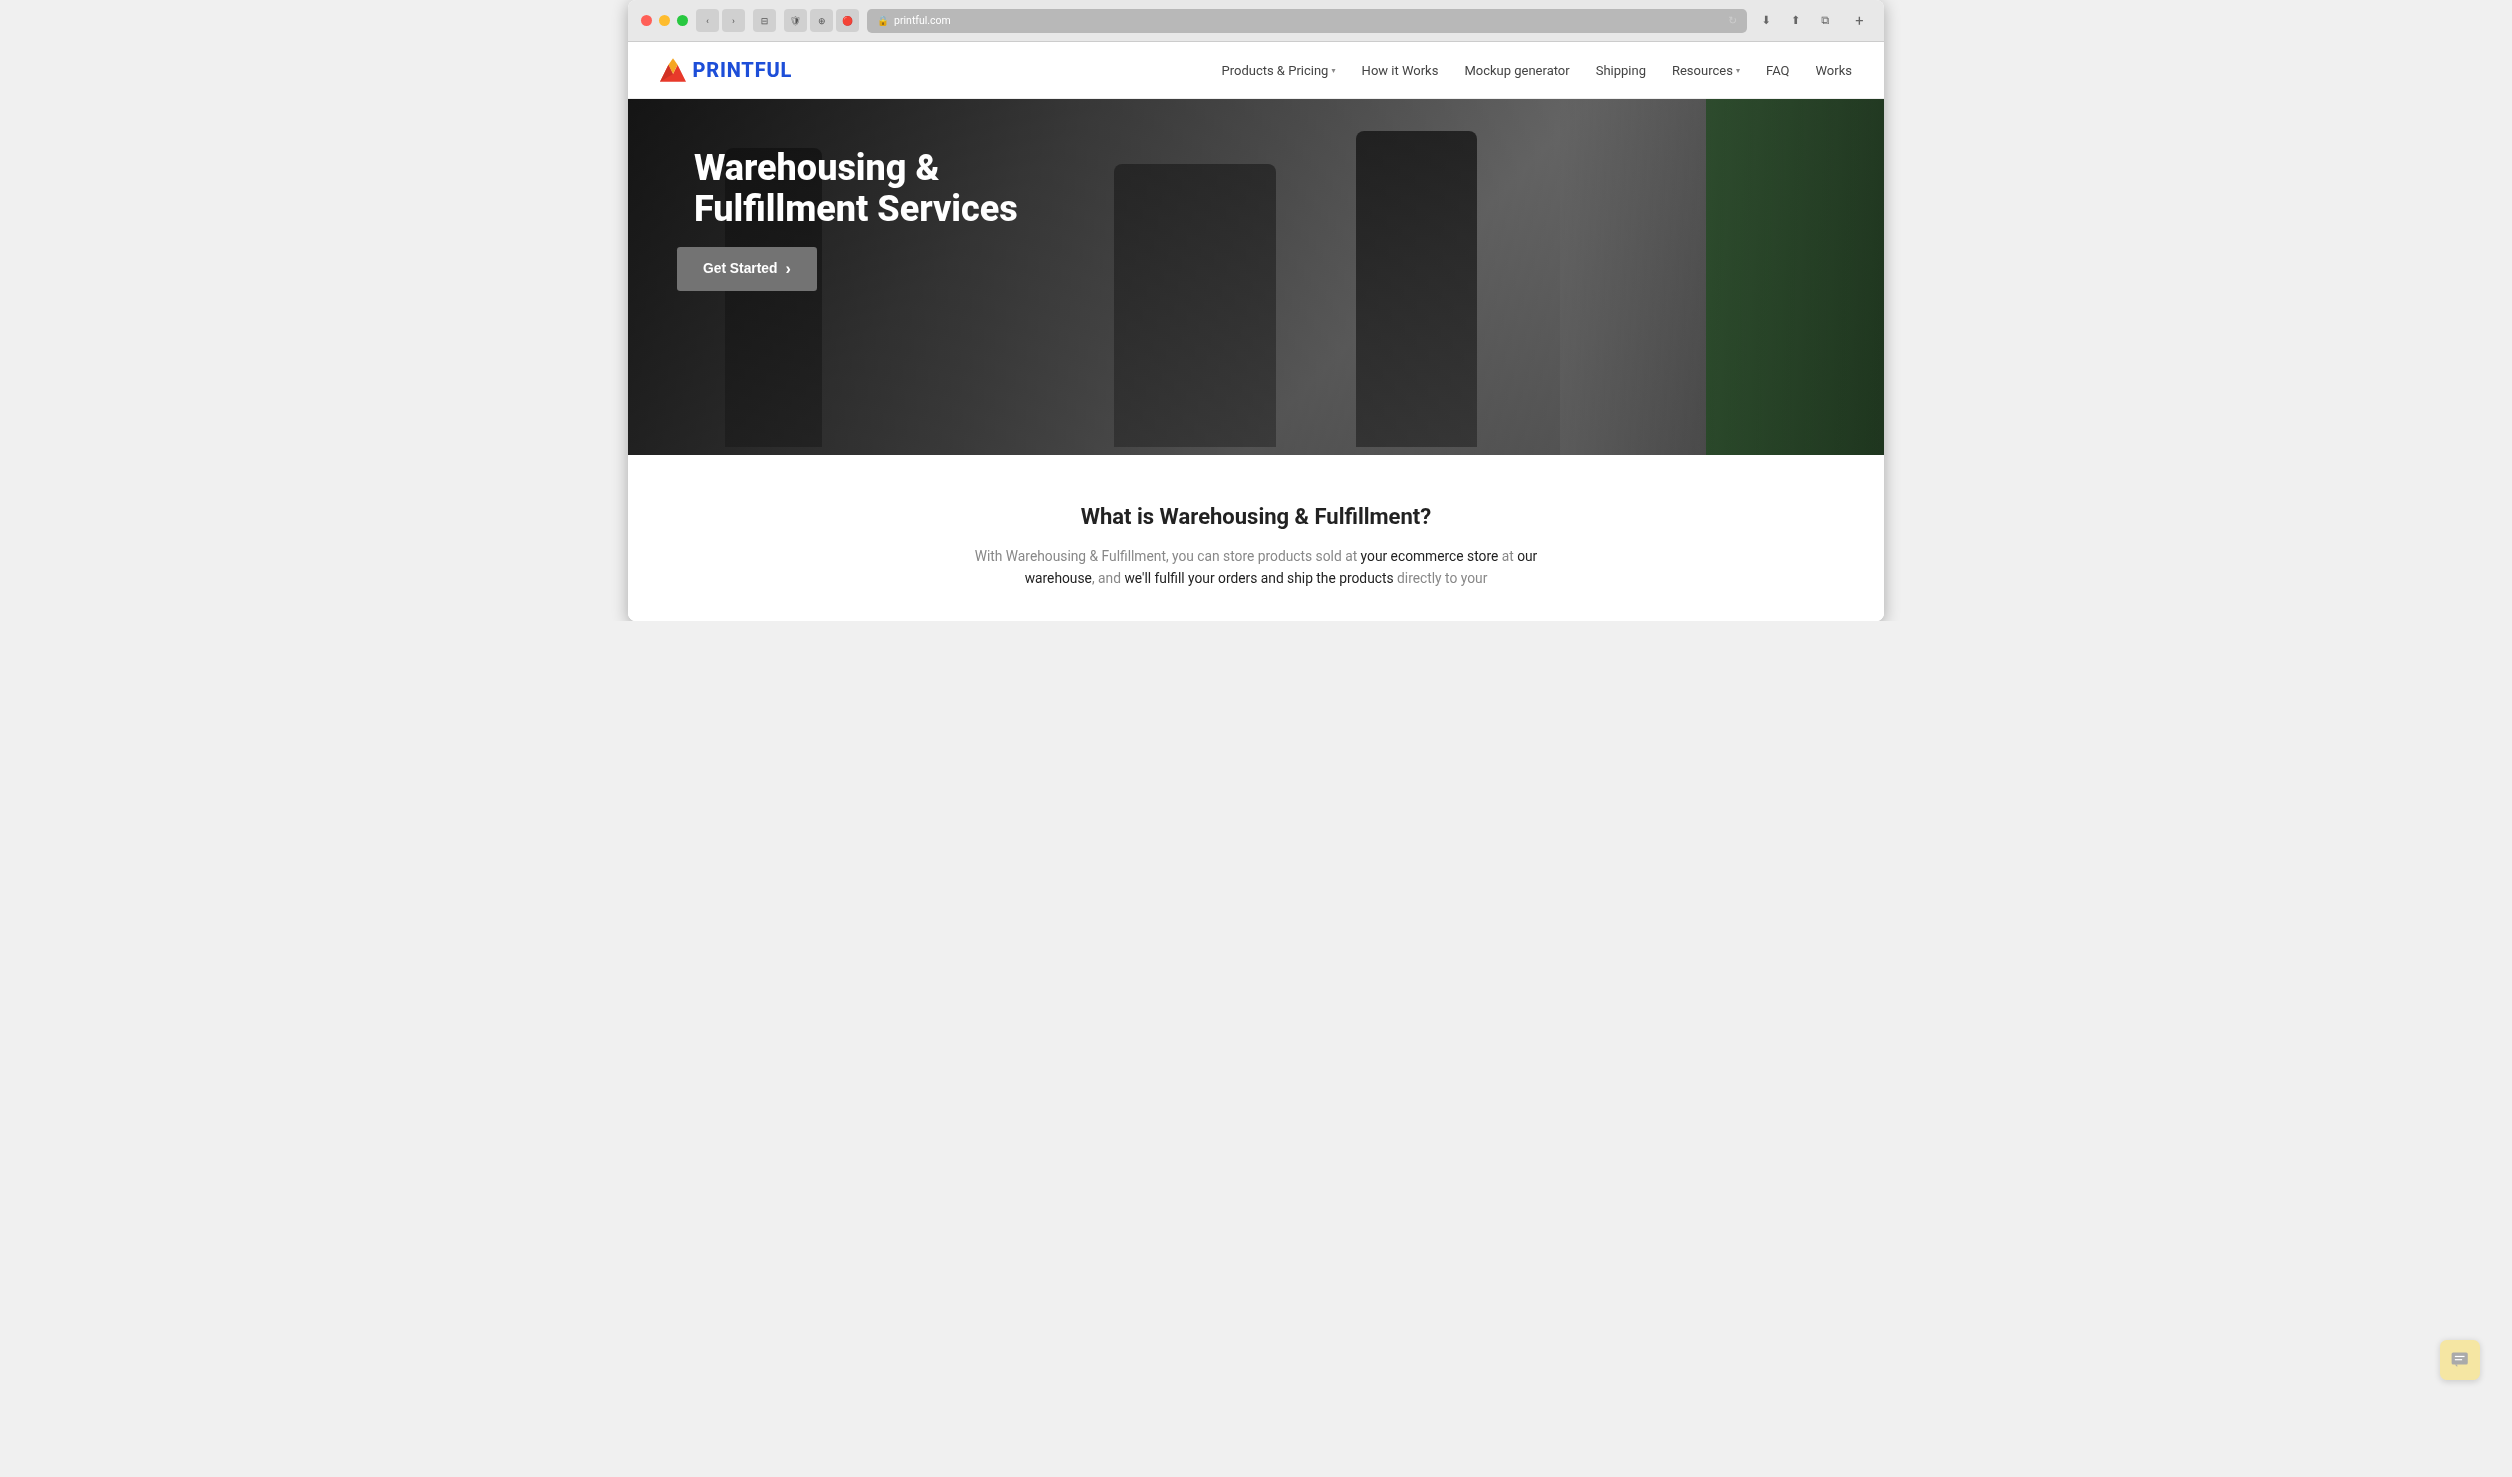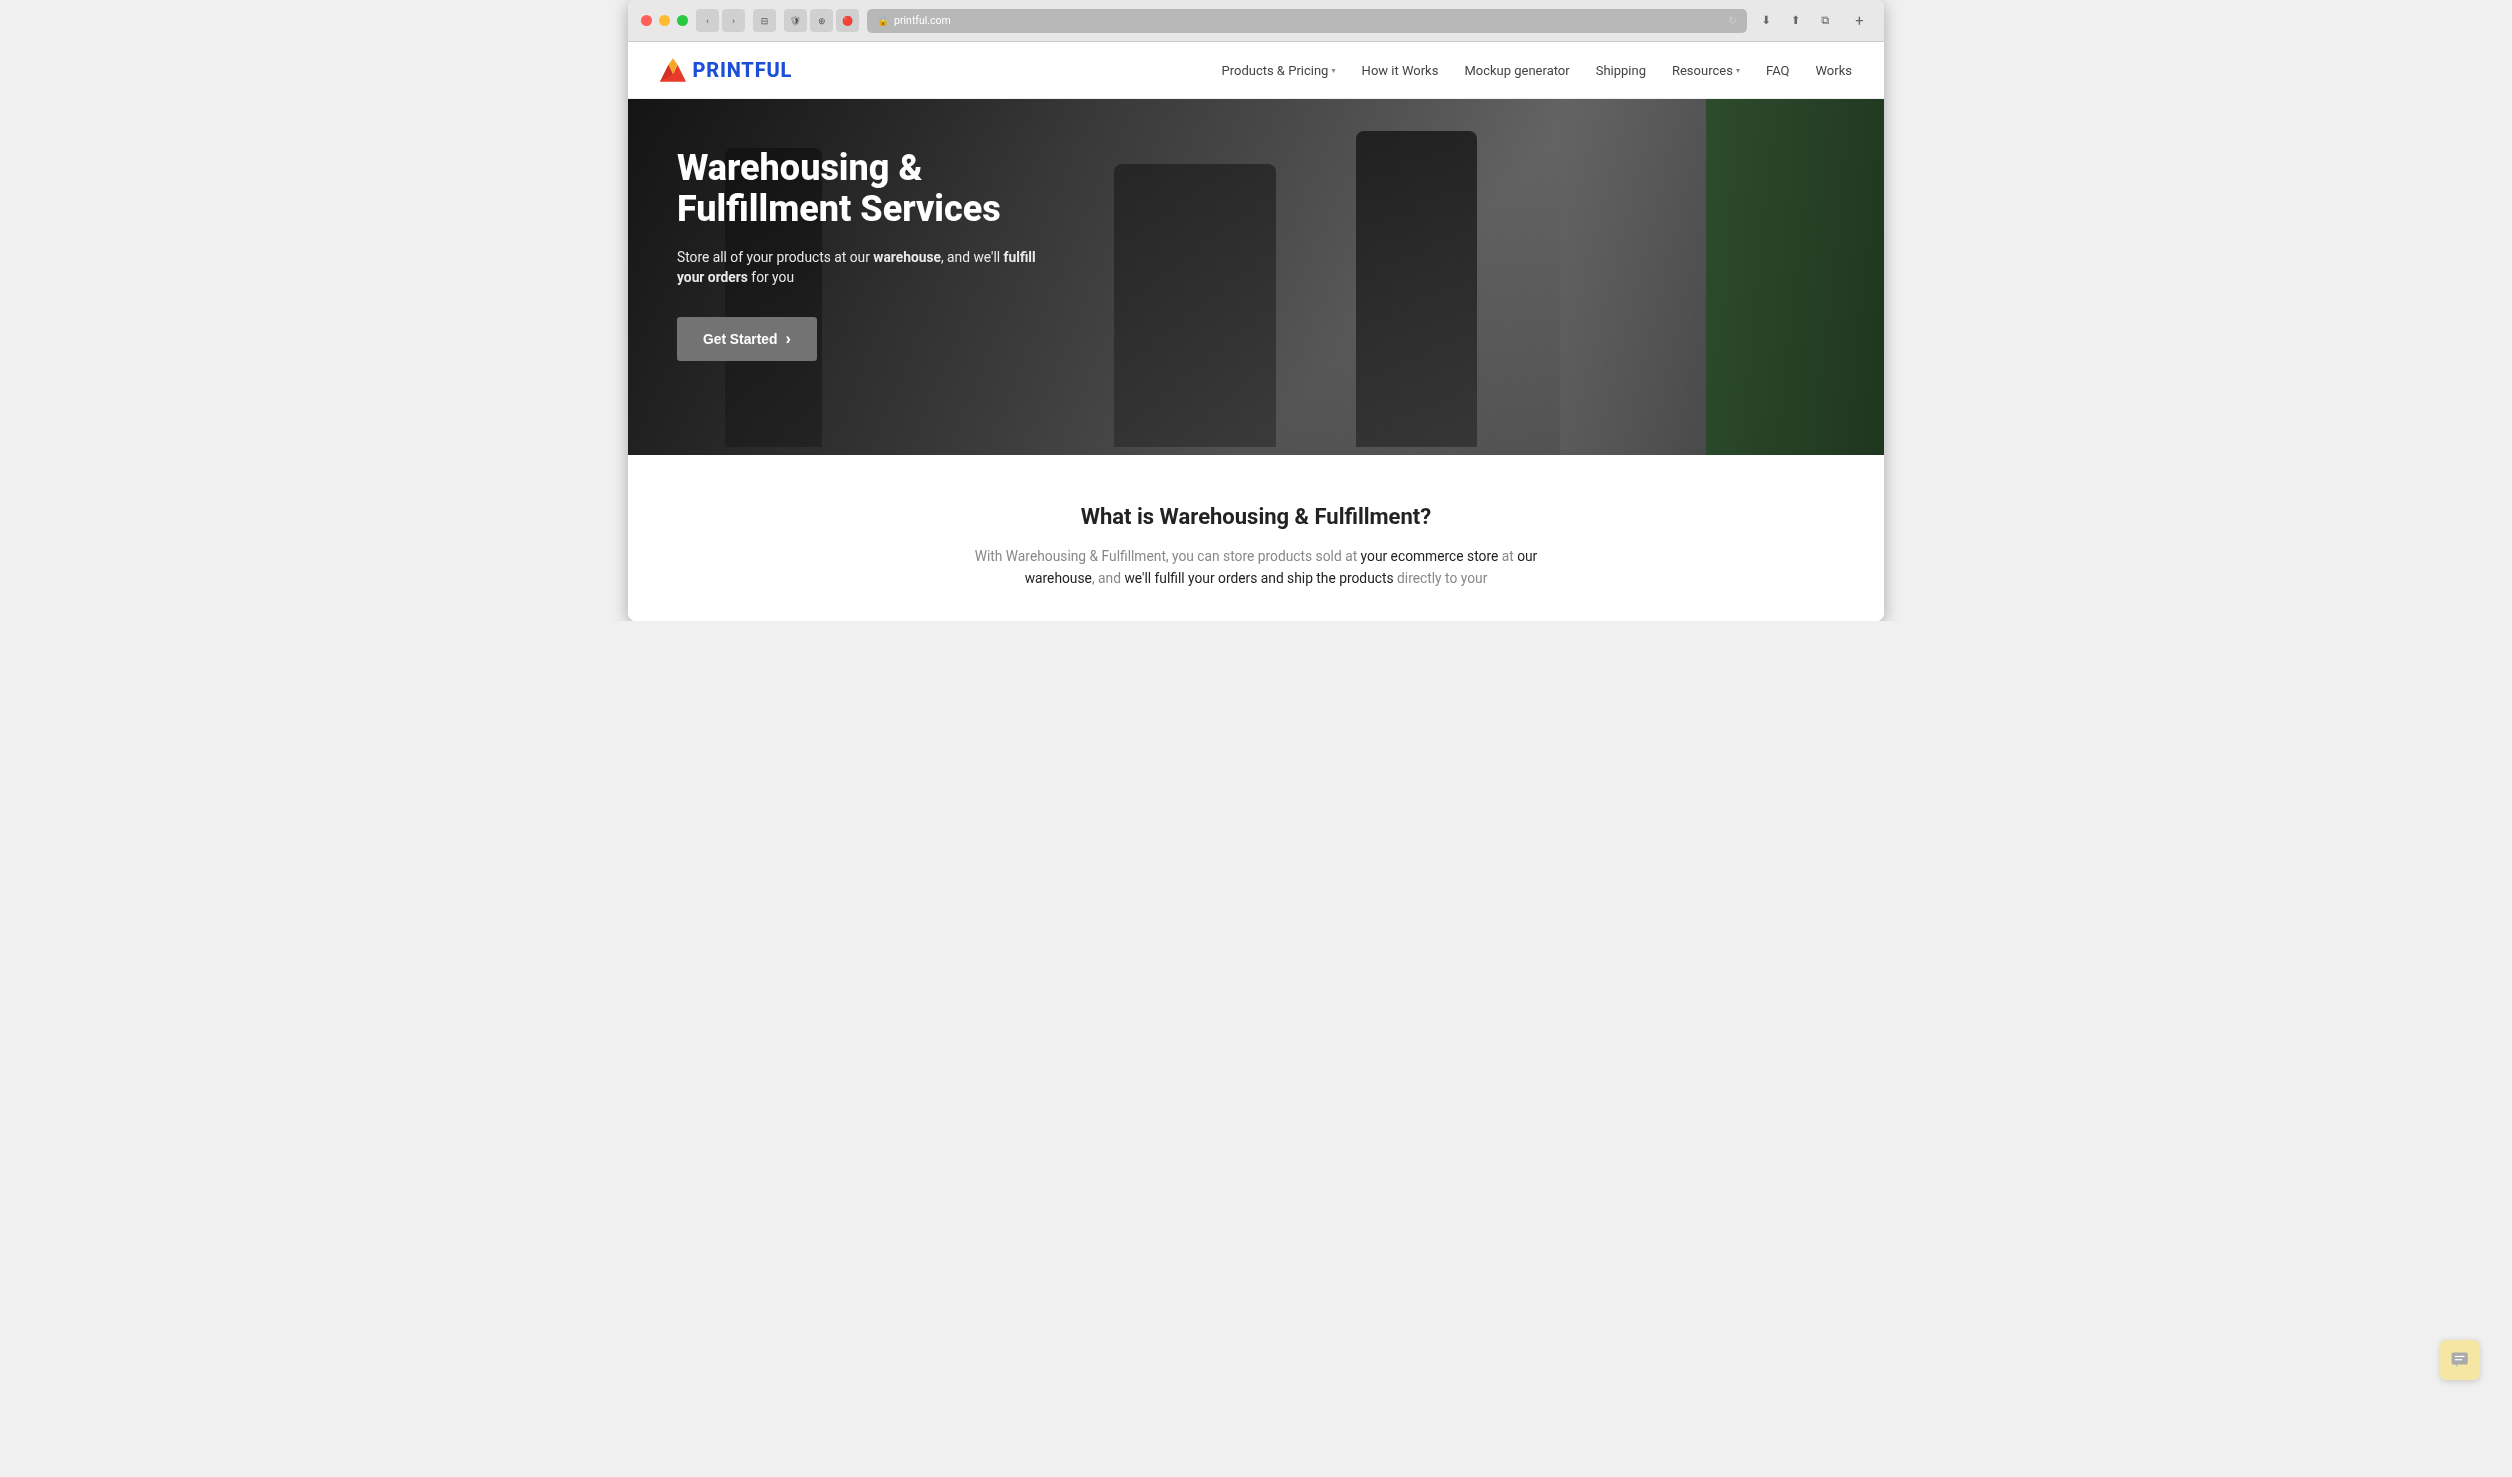--- a/index.html
+++ b/index.html
@@ -213,20 +213,21 @@
       padding: 49px 49px;
       max-width: 486px;
     }
 
     .hero-title {
       font-size: 36px;
       font-weight: 800;
       color: #fff;
       line-height: 1.15;
       margin-bottom: 16px;
+      margin-left: 17px;
     }
 
     .hero-subtitle {
       font-size: 13.8px;
       color: rgba(255,255,255,0.9);
       line-height: 1.5;
       margin-bottom: 29px;
     }
 
     .hero-subtitle strong {
@@ -371,23 +372,20 @@
 
         <div style="position:absolute; left:97px; top:49px; width:97px; height:299px; background: linear-gradient(180deg, #2a2a2a, #4a4a4a); border-radius: 8px 8px 0 0; opacity:0.8;"></div>
         <div style="position:absolute; left:486px; top:65px; width:162px; height:283px; background: linear-gradient(180deg, #3a3a3a, #555); border-radius: 8px 8px 0 0; opacity:0.8;"></div>
         <div style="position:absolute; left:728px; top:32px; width:121px; height:316px; background: linear-gradient(180deg, #2a2a2a, #4a4a4a); border-radius: 8px 8px 0 0; opacity:0.9;"></div>
         <div style="position:absolute; right:0; top:0; width:178px; height:356px; background: linear-gradient(to left, #1a3a1a, #2d5a2d); opacity:0.85;"></div>
         <div style="position:absolute; right:178px; top:0; bottom:0; width:146px; background: linear-gradient(to left, #555, #888); opacity:0.5;"></div>
       </div>
       <div class="hero-bg"></div>
       <div class="hero-content">
         <h1 class="hero-title">Warehousing &amp; Fulfillment Services</h1>
-        <p class="hero-subtitle">
-          <span>Store all of your products at our </span><strong>warehouse</strong><span>, and we'll </span><strong>fulfill your orders</strong><span> for you</span>
-        </p>
         <button class="cta-button">
           <span>Get Started</span>
           <span style="font-size:16px;">›</span>
         </button>
       </div>
     </section>
 
     <section class="section-below">
       <h2 class="section-title">What is Warehousing &amp; Fulfillment?</h2>
       <p class="section-desc">

